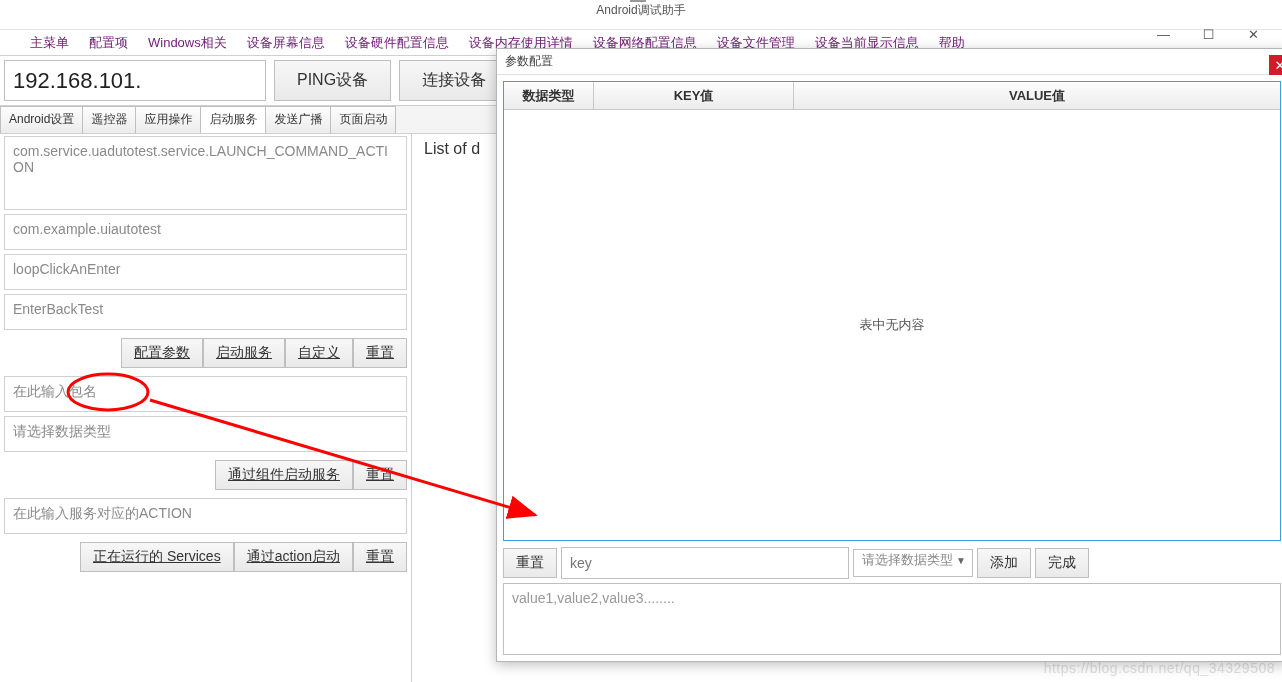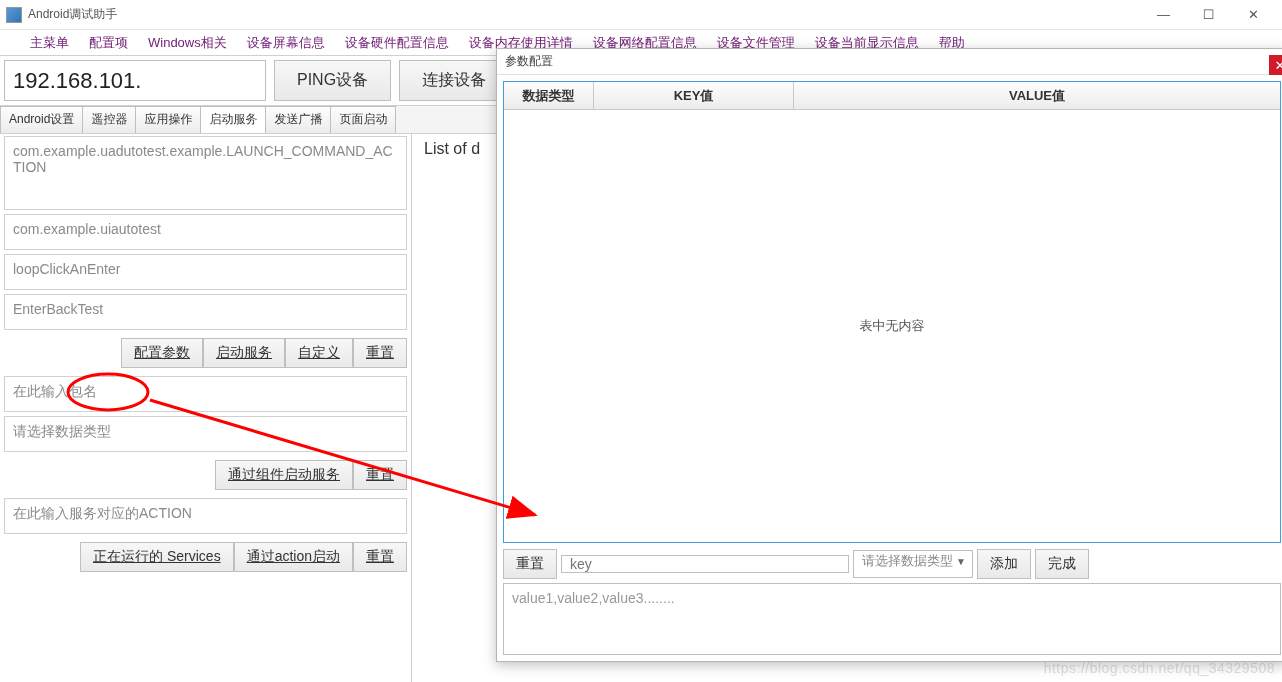--- a/index.html
+++ b/index.html
@@ -14,20 +14,21 @@
     position: relative;
   }
   
   .titlebar {
     height: 30px;
     background: #fff;
     border-bottom: 1px solid #e5e5e5;
     display: flex;
     align-items: center;
     padding: 0 6px;
+    flex-direction: column;
   }
   .titlebar .app-icon {
     width: 16px; height: 16px;
     background: linear-gradient(135deg,#5b9bd5,#2e75b6);
     border: 1px solid #999;
     margin-right: 6px;
   }
   .titlebar .title-text { color:#555; font-size: 12px; }
   .win-controls {
     margin-left: auto;
@@ -204,21 +205,21 @@
     font-size:13px;
   }
   .dlg-action-row {
     display:flex;
     align-items:center;
     gap:4px;
     padding: 6px 0 4px 0;
   }
   .key-input {
     flex:0 0 288px;
-    height: 18px;
+    height: 32px;
     border:1px solid #bfbfbf;
     padding: 0 8px;
     font-size:14px;
     color:#333;
   }
   .combo {
     width: 120px;
     height: 28px;
     border:1px solid #bfbfbf;
     background:#fff;
@@ -293,21 +294,21 @@
   <div class="tab">应用操作</div>
   <div class="tab active">启动服务</div>
   <div class="tab">发送广播</div>
   <div class="tab">页面启动</div>
 </div>
 
 <div class="main-split">
   <div class="left-pane">
 
     <div class="box box-tall">
-      <div class="box-text">com.example.uadutotest.example.LAUNCH_COMMAND_ACTION</div>
+      <div class="box-text">com.service.uadutotest.service.LAUNCH_COMMAND_ACTION</div>
     </div>
     <div class="box">
       <div class="box-text">com.example.uiautotest</div>
     </div>
     <div class="box">
       <div class="box-text">loopClickAnEnter</div>
     </div>
     <div class="box">
       <div class="box-text">EnterBackTest</div>
     </div>

